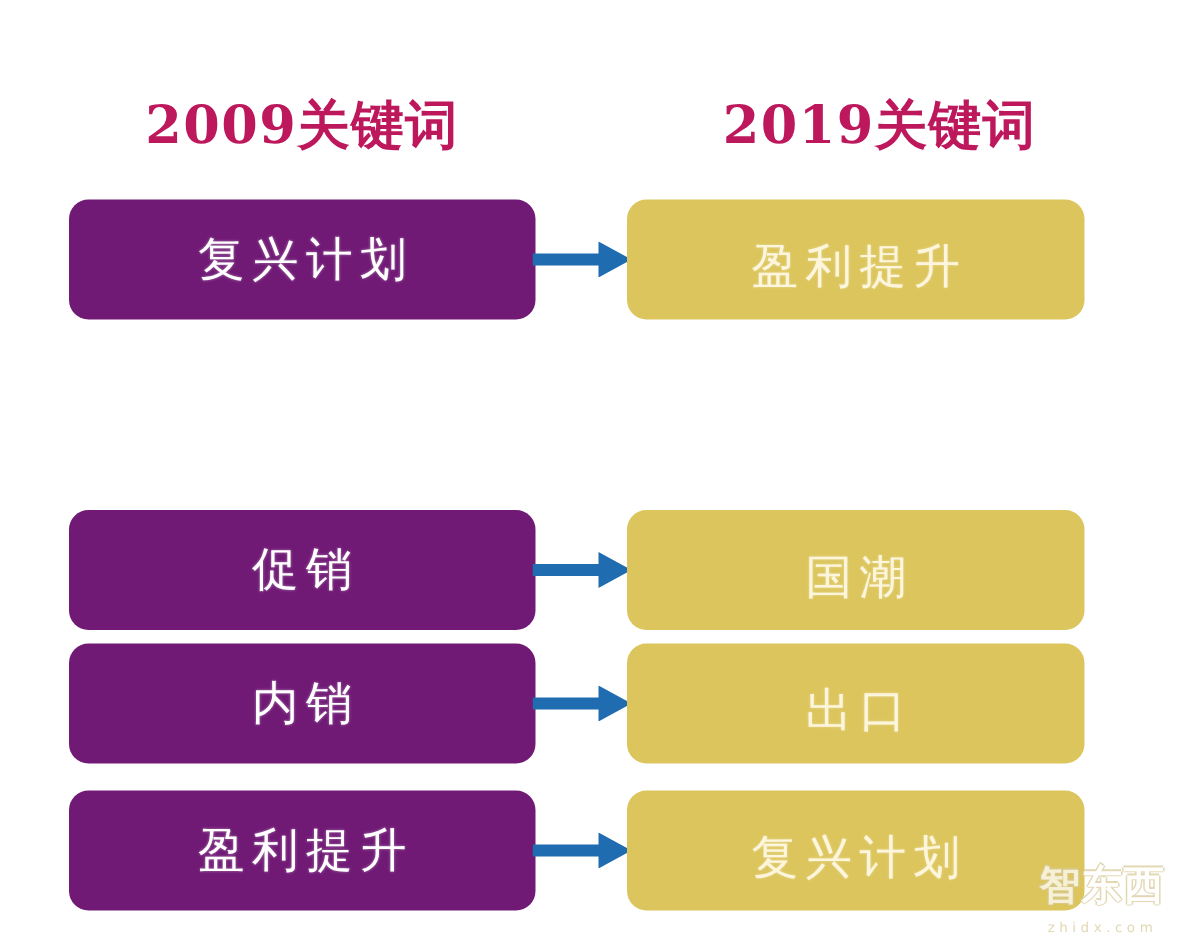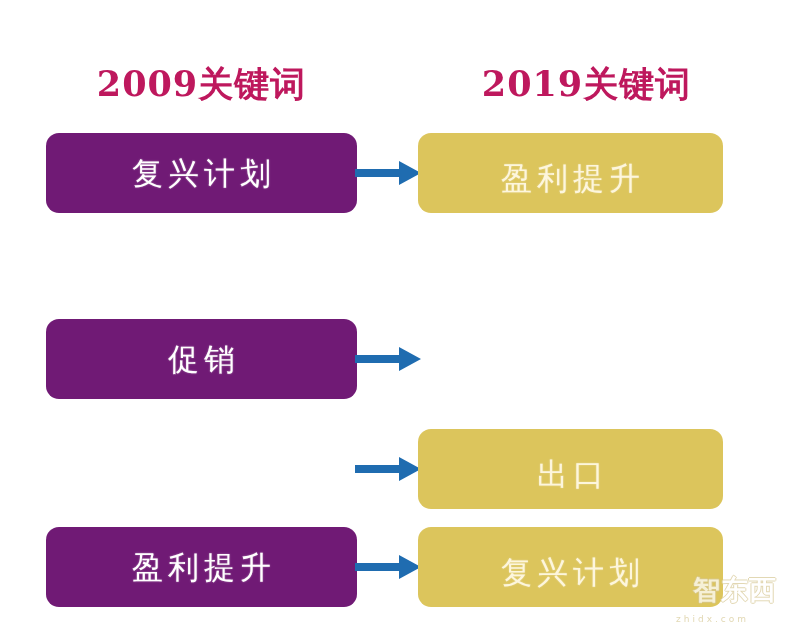--- a/index.html
+++ b/index.html
@@ -128,21 +128,21 @@
       -1px 0 0 rgba(215,200,150,0.95),
        0 1px 0 rgba(215,200,150,0.95),
        0 -1px 0 rgba(215,200,150,0.95);
     white-space: nowrap;
   }
   .watermark .wm-url {
     position: absolute;
     left: 0;
     bottom: 2px;
     width: 118px;
-    text-align: left;
+    text-align: center;
     font-size: 9px;
     letter-spacing: 3px;
     color: #d8cb9a;
     font-family: "DejaVu Sans", "Liberation Sans", sans-serif;
   }
 </style>
 </head>
 <body>
 
 <div class="canvas">
@@ -159,32 +159,38 @@
       <svg width="66" height="24" viewBox="0 0 66 24" xmlns="http://www.w3.org/2000/svg">
         <path d="M0 8 H44 V0 L66 12 L44 24 V16 H0 Z" fill="#1f6cb0"></path>
       </svg>
     </div>
     <div class="box yellow">
       <span class="box-label">盈利提升</span>
     </div>
   </div>
 
 
-  <div class="row" style="top:319px;">
+  <div class="row" style="top:340px;">
     <div class="box blue">
       <span class="box-label">促销</span>
     </div>
     <div class="arrow">
       <svg width="66" height="24" viewBox="0 0 66 24" xmlns="http://www.w3.org/2000/svg">
         <path d="M0 8 H44 V0 L66 12 L44 24 V16 H0 Z" fill="#1f6cb0"></path>
       </svg>
     </div>
+    <div class="box yellow">
+      <span class="box-label">国潮</span>
+    </div>
   </div>
 
   <div class="row" style="top:429px;">
+    <div class="box blue">
+      <span class="box-label">内销</span>
+    </div>
     <div class="arrow">
       <svg width="66" height="24" viewBox="0 0 66 24" xmlns="http://www.w3.org/2000/svg">
         <path d="M0 8 H44 V0 L66 12 L44 24 V16 H0 Z" fill="#1f6cb0"></path>
       </svg>
     </div>
     <div class="box yellow">
       <span class="box-label">出口</span>
     </div>
   </div>
 

